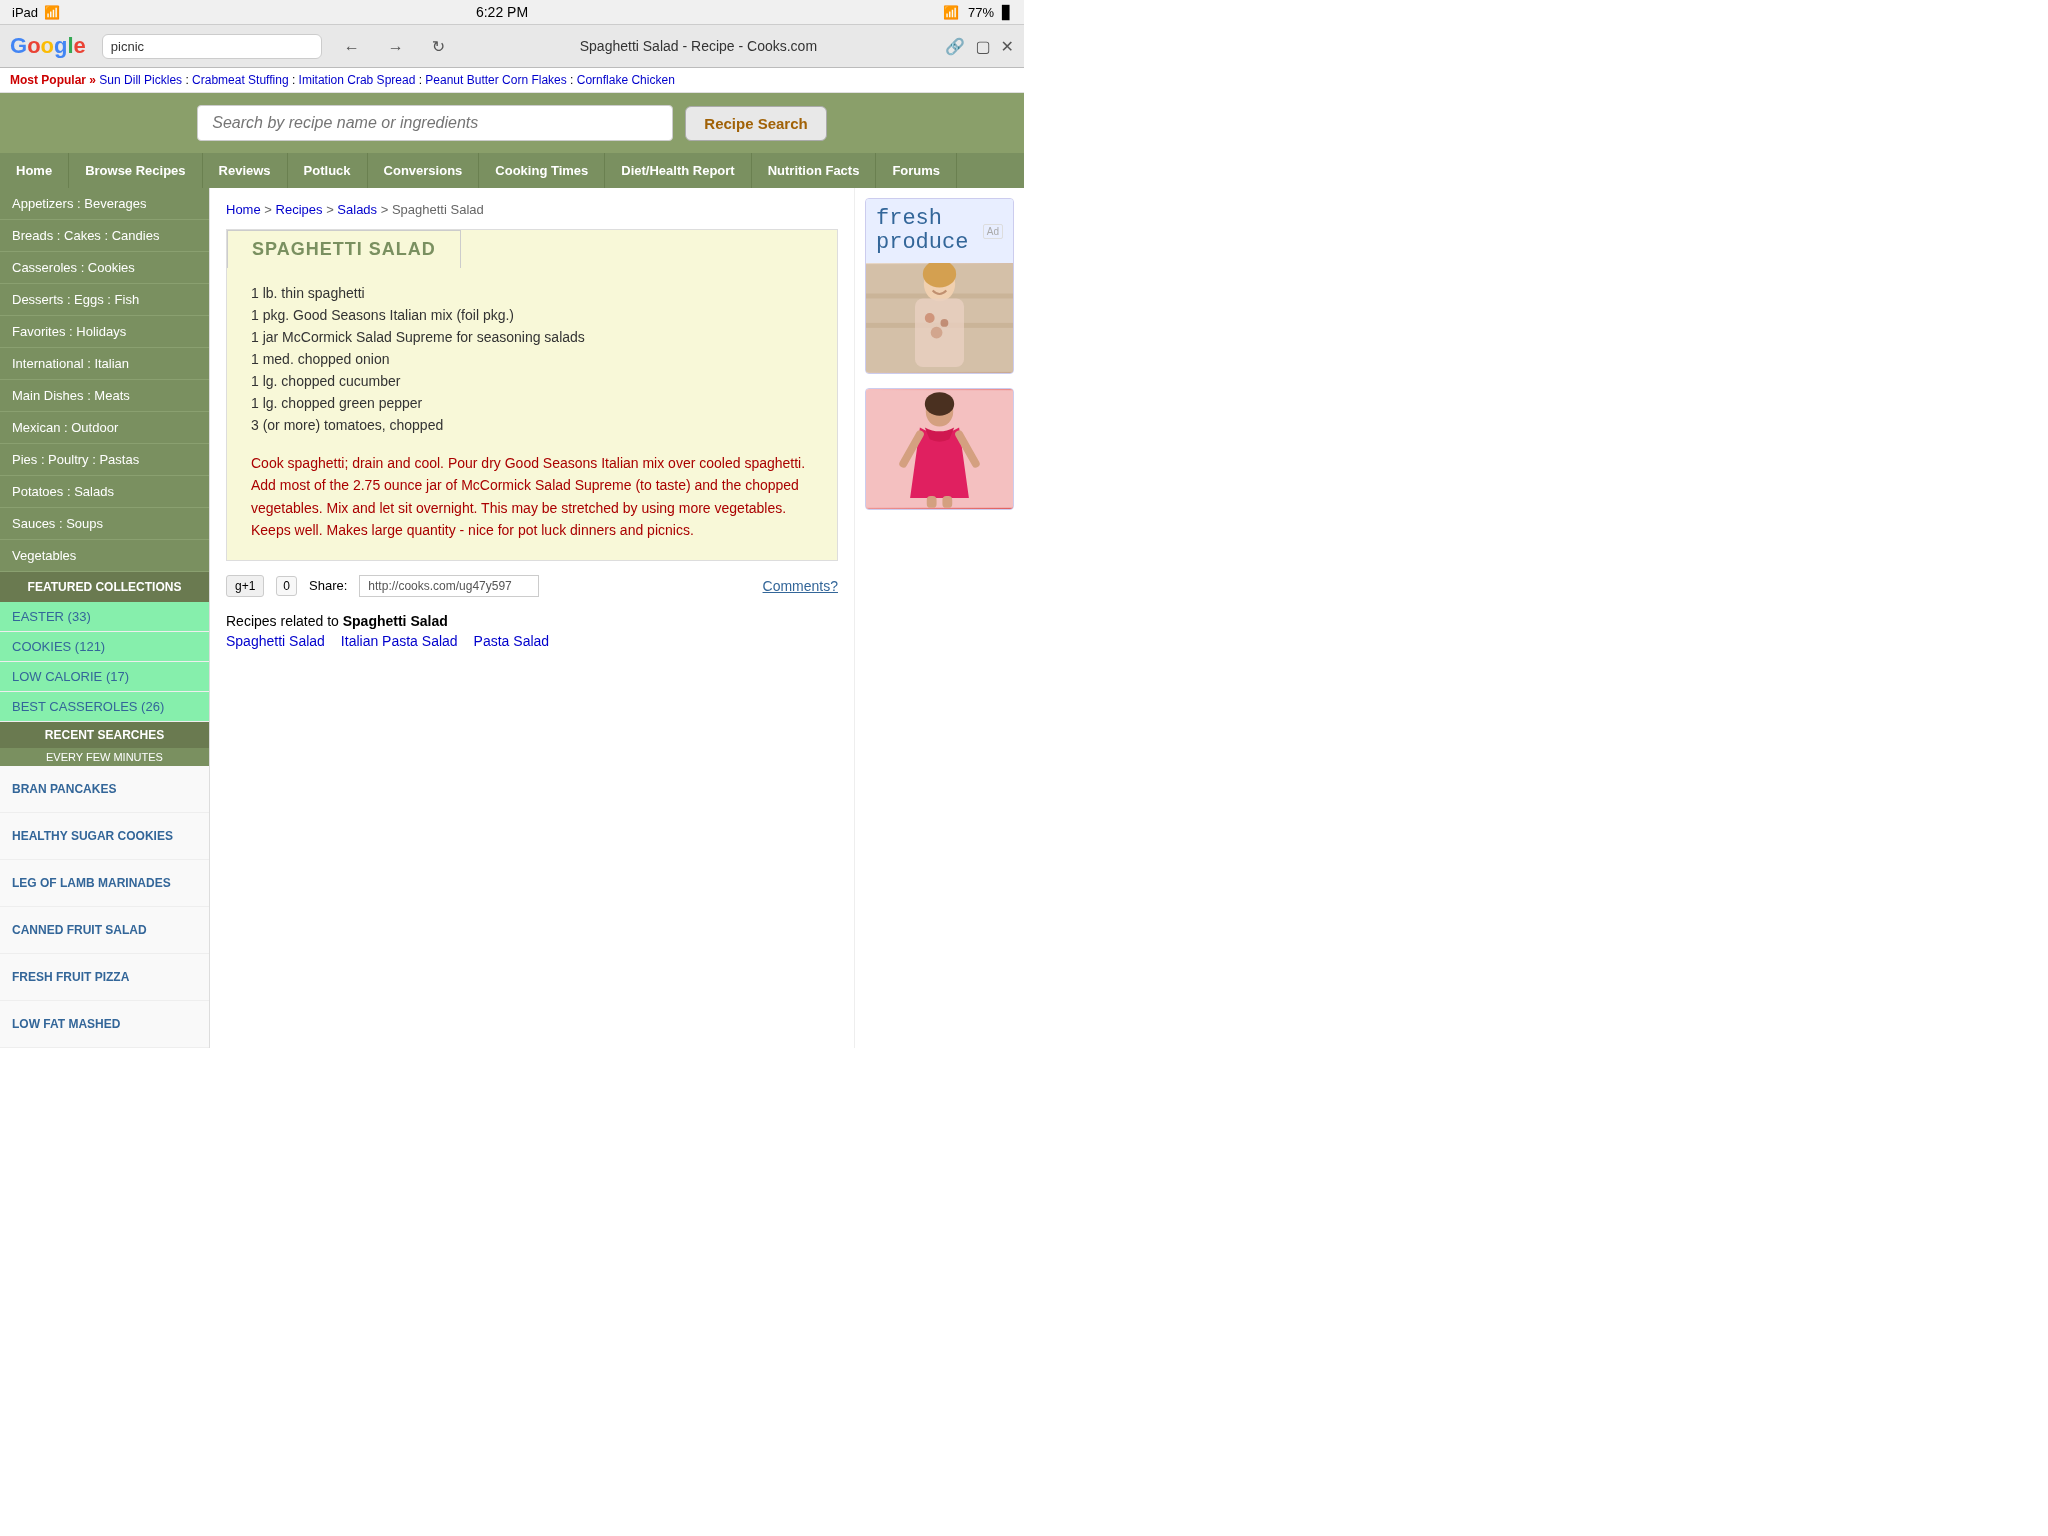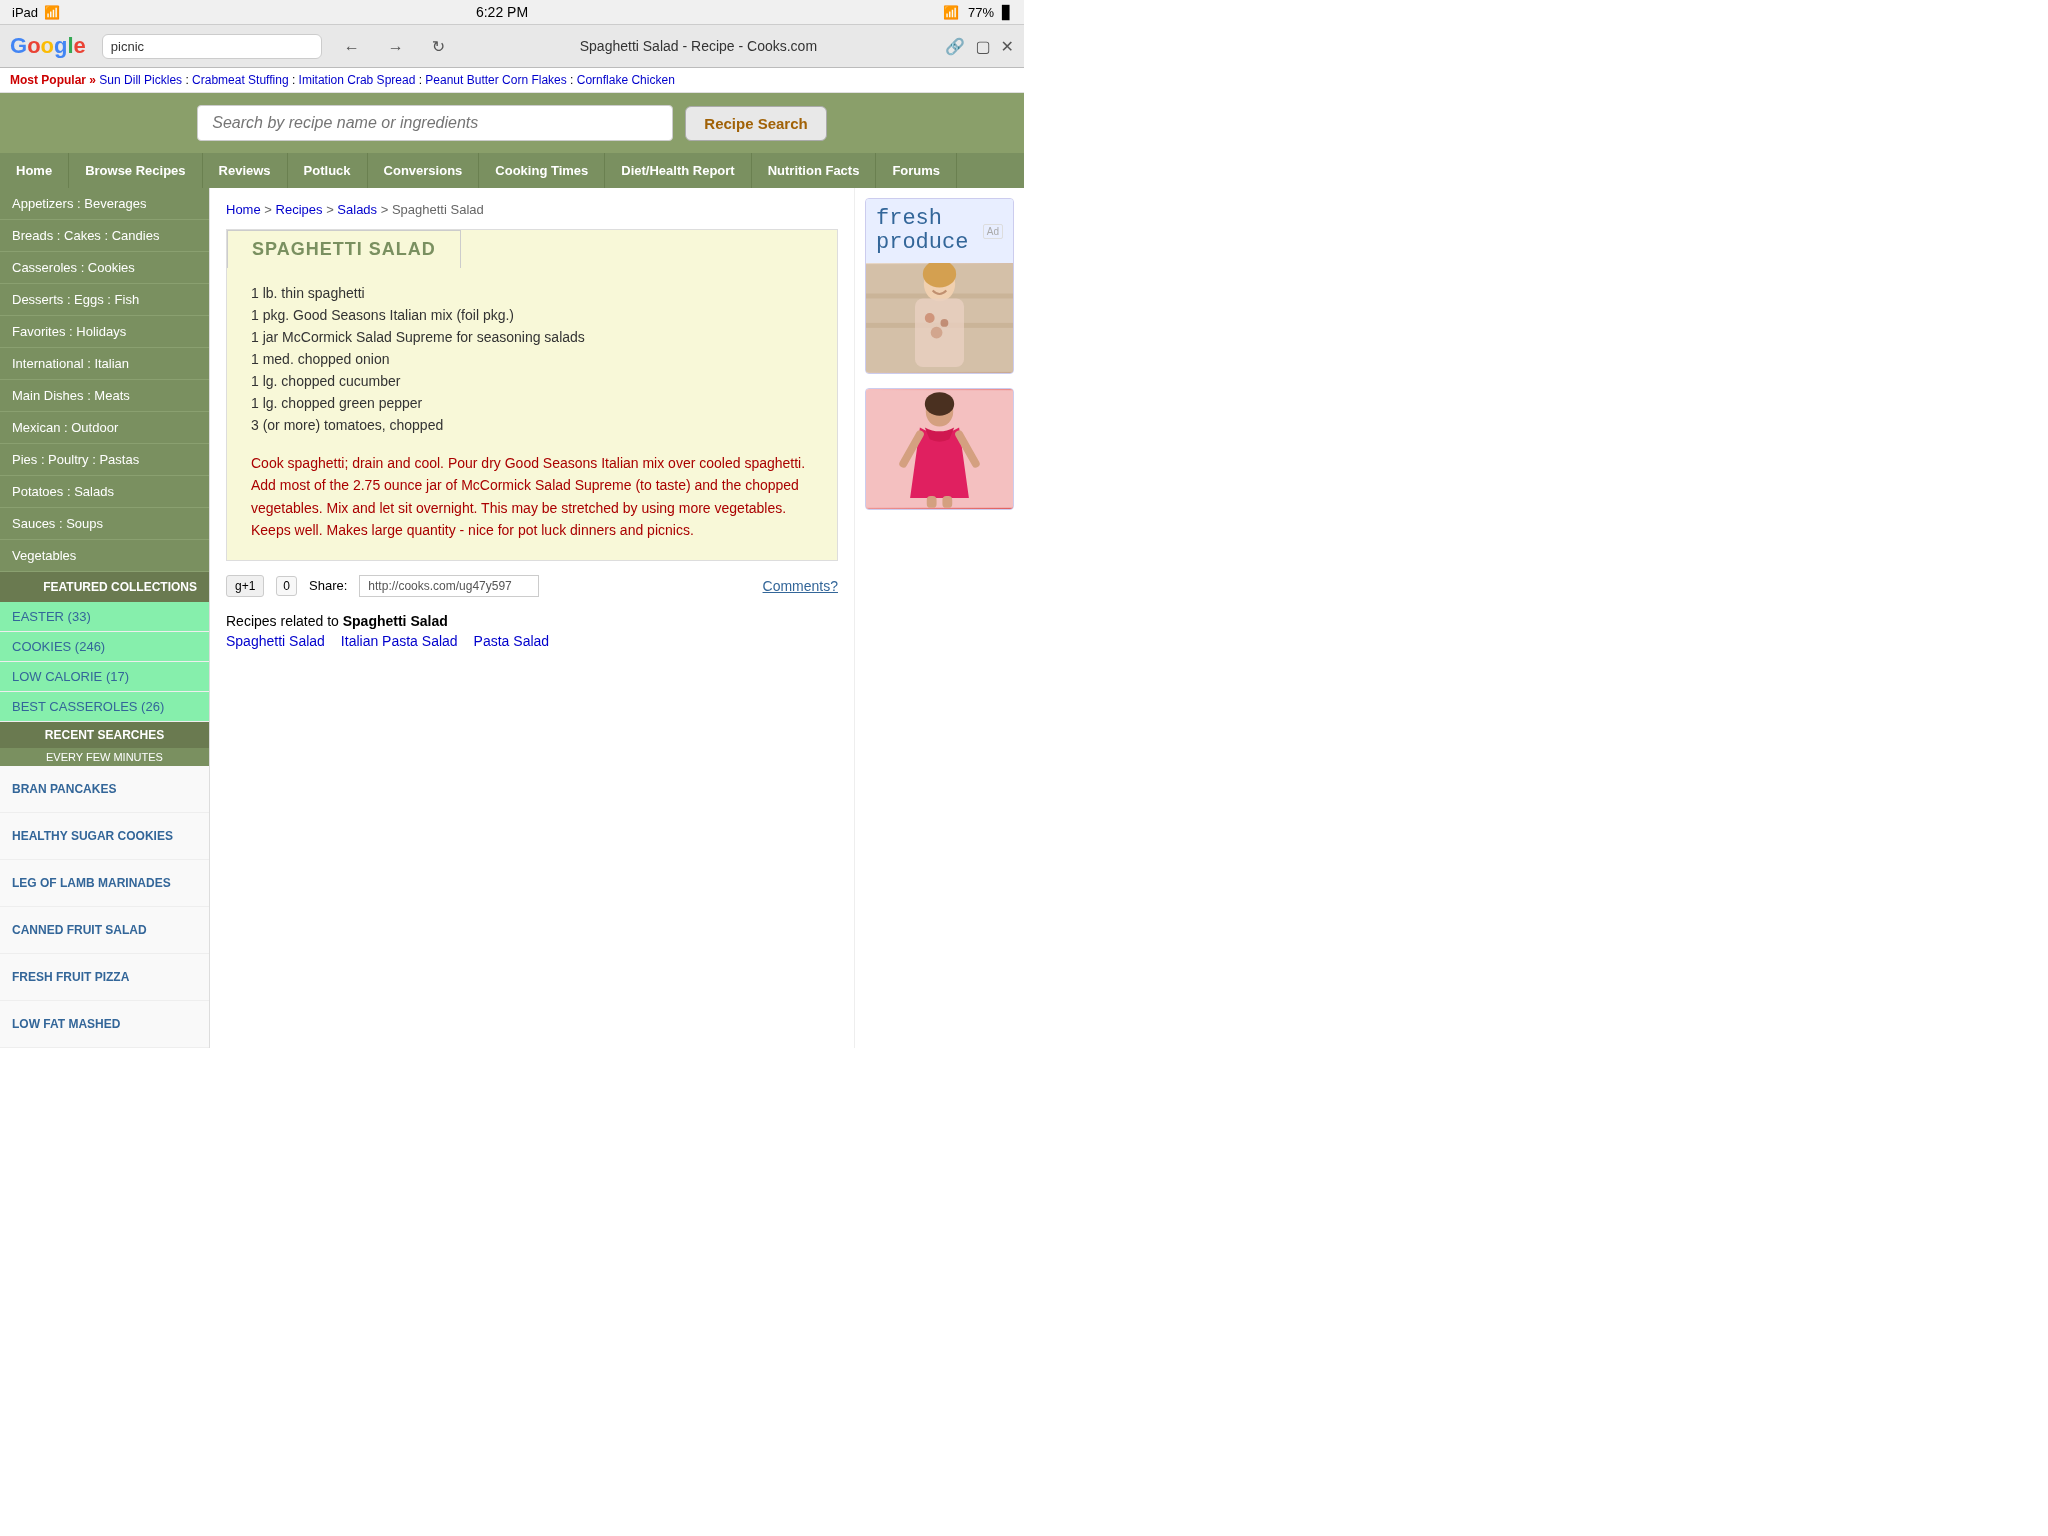--- a/index.html
+++ b/index.html
@@ -142,21 +142,21 @@
       color: #fff;
       cursor: pointer;
       border-bottom: 1px solid #8aA070;
     }
 
     .sidebar-section-title {
       background: #6a7a50;
       color: #fff;
       font-size: 12px;
       font-weight: bold;
-      text-align: right;
+      text-align: center;
       padding: 8px 12px;
       text-transform: uppercase;
     }
     .featured-item {
       padding: 7px 12px;
       font-size: 13px;
       color: #336699;
       cursor: pointer;
       border-bottom: 1px solid #eee;
       background: #86efac;
@@ -457,21 +457,21 @@
       <div class="sidebar-cat-item">Main Dishes : Meats</div>
       <div class="sidebar-cat-item">Mexican : Outdoor</div>
       <div class="sidebar-cat-item">Pies : Poultry : Pastas</div>
       <div class="sidebar-cat-item">Potatoes : Salads</div>
       <div class="sidebar-cat-item">Sauces : Soups</div>
       <div class="sidebar-cat-item">Vegetables</div>
     </div>
 
     <div class="sidebar-section-title">FEATURED COLLECTIONS</div>
     <div class="featured-item">EASTER (33)</div>
-    <div class="featured-item">COOKIES (246)</div>
+    <div class="featured-item">COOKIES (121)</div>
     <div class="featured-item">LOW CALORIE (17)</div>
     <div class="featured-item">BEST CASSEROLES (26)</div>
 
     <div class="recent-section-title">RECENT SEARCHES</div>
     <div class="recent-subtitle">EVERY FEW MINUTES</div>
     <div class="recent-item">BRAN PANCAKES</div>
     <div class="recent-item">HEALTHY SUGAR COOKIES</div>
     <div class="recent-item">LEG OF LAMB MARINADES</div>
     <div class="recent-item">CANNED FRUIT SALAD</div>
     <div class="recent-item">FRESH FRUIT PIZZA</div>

